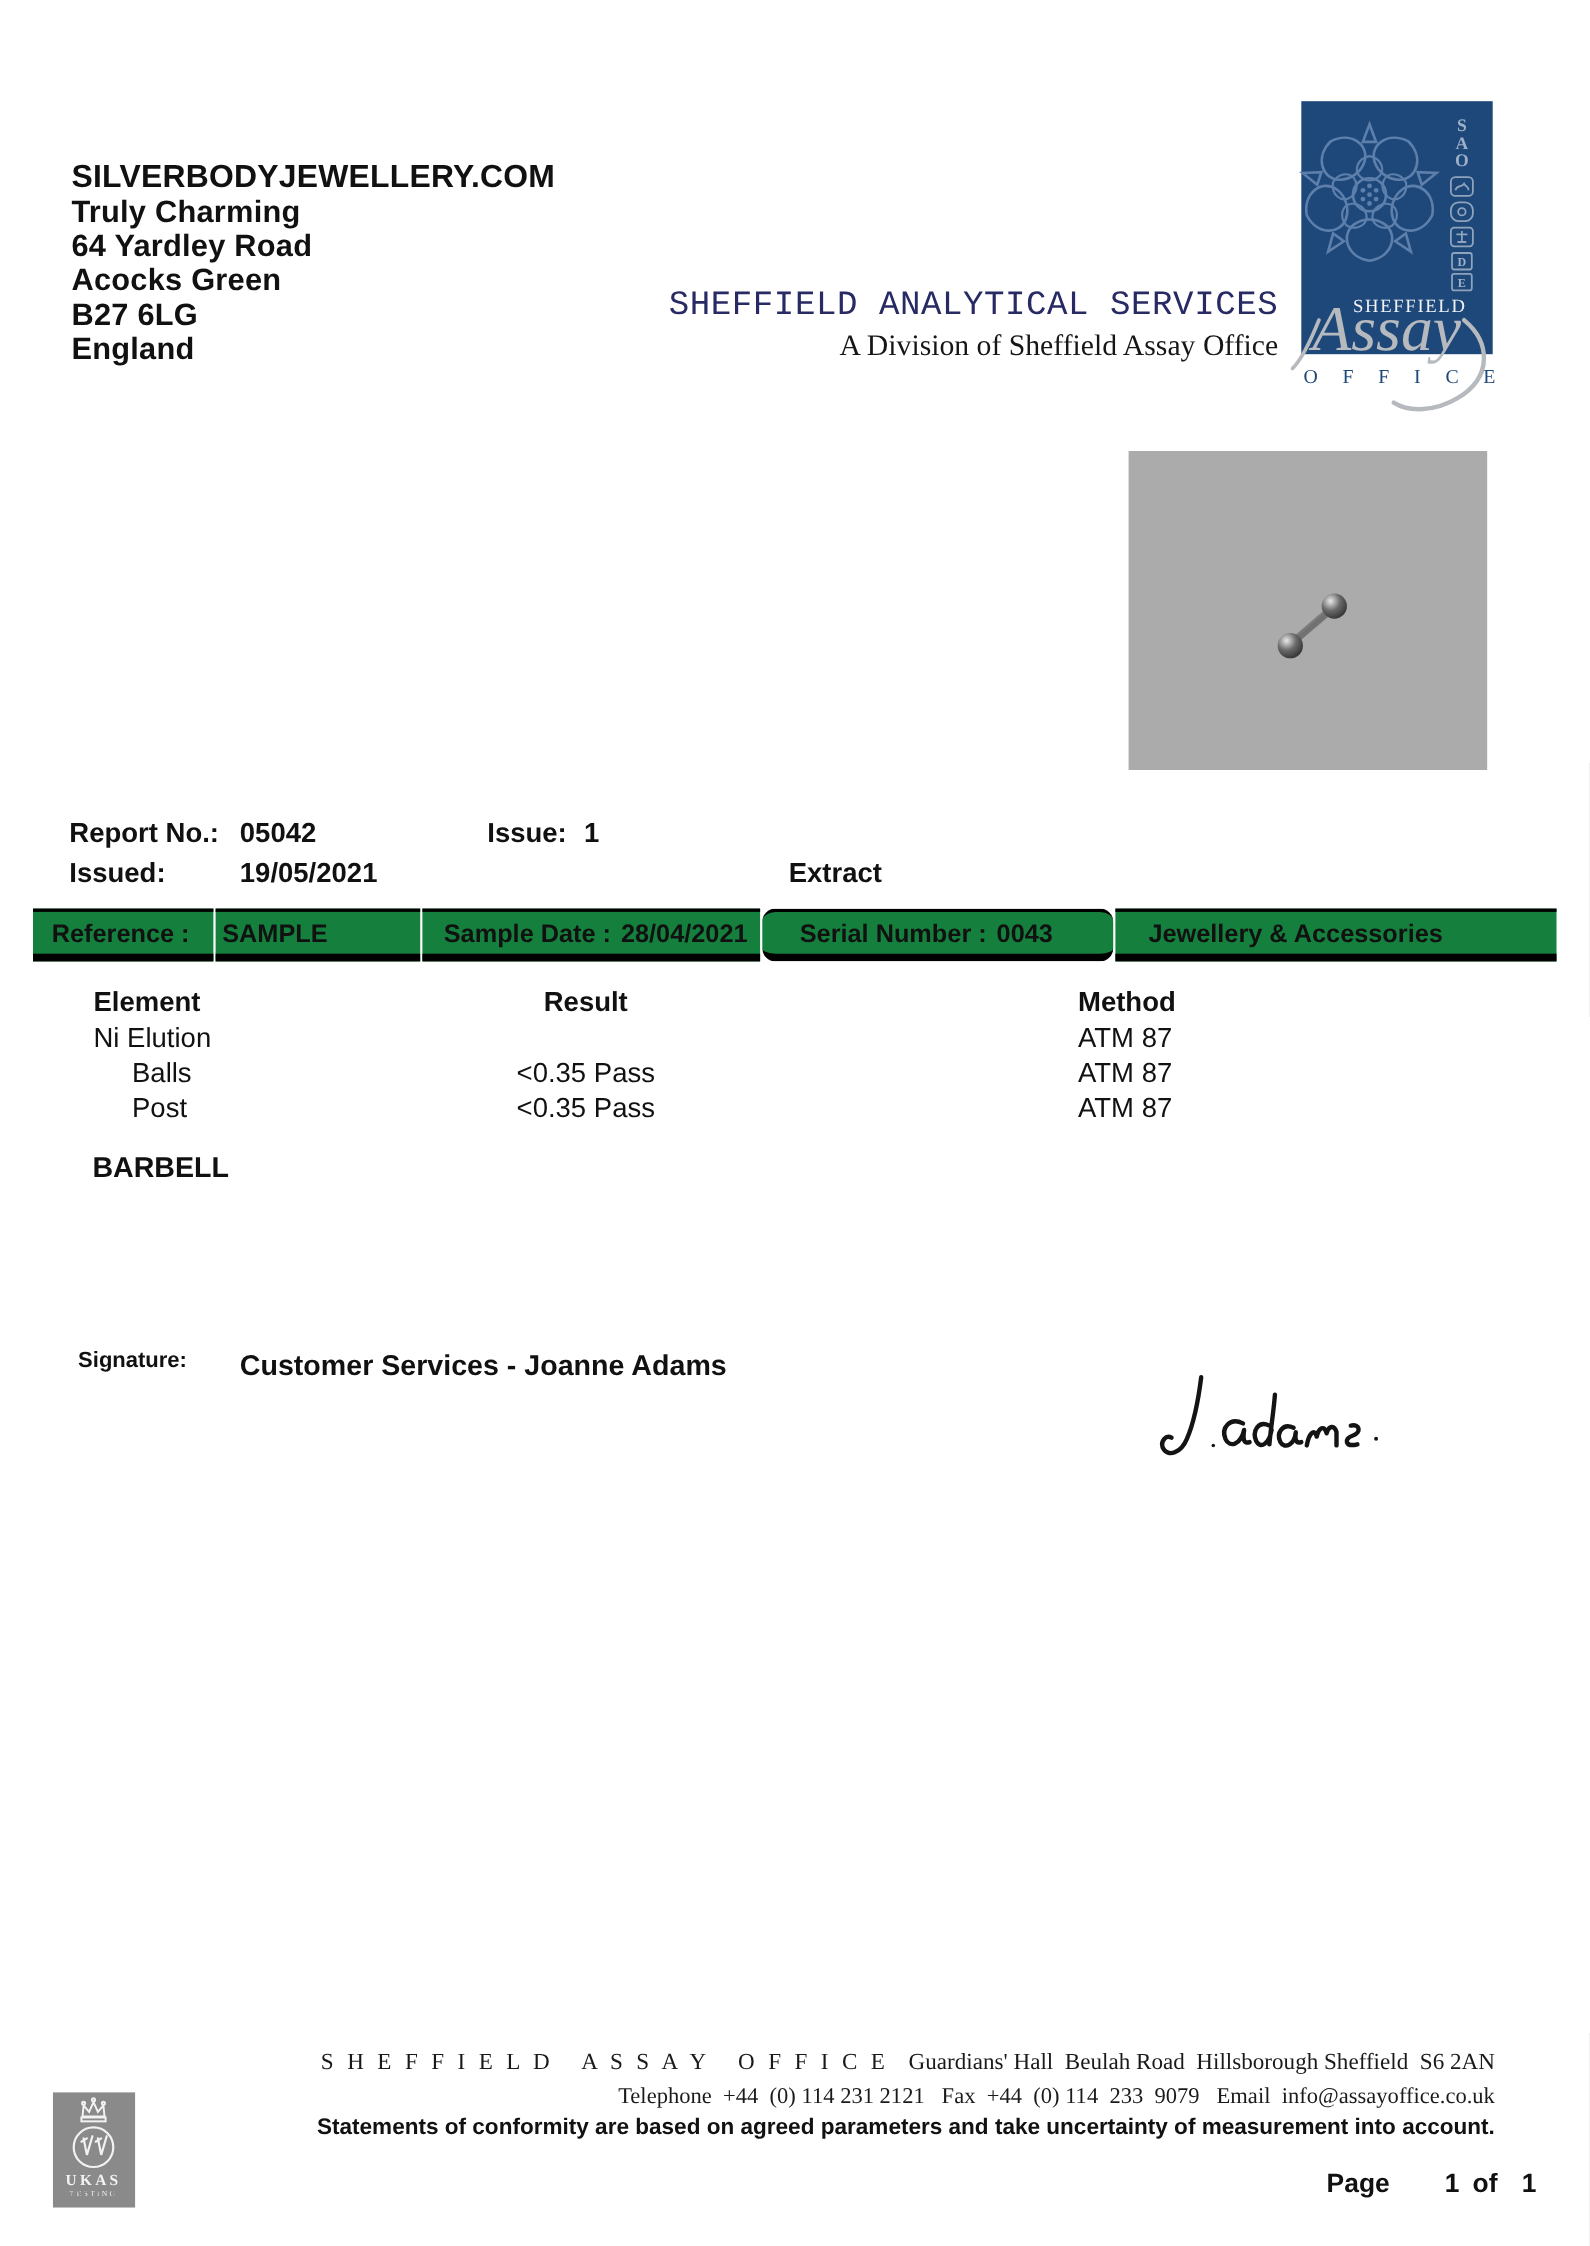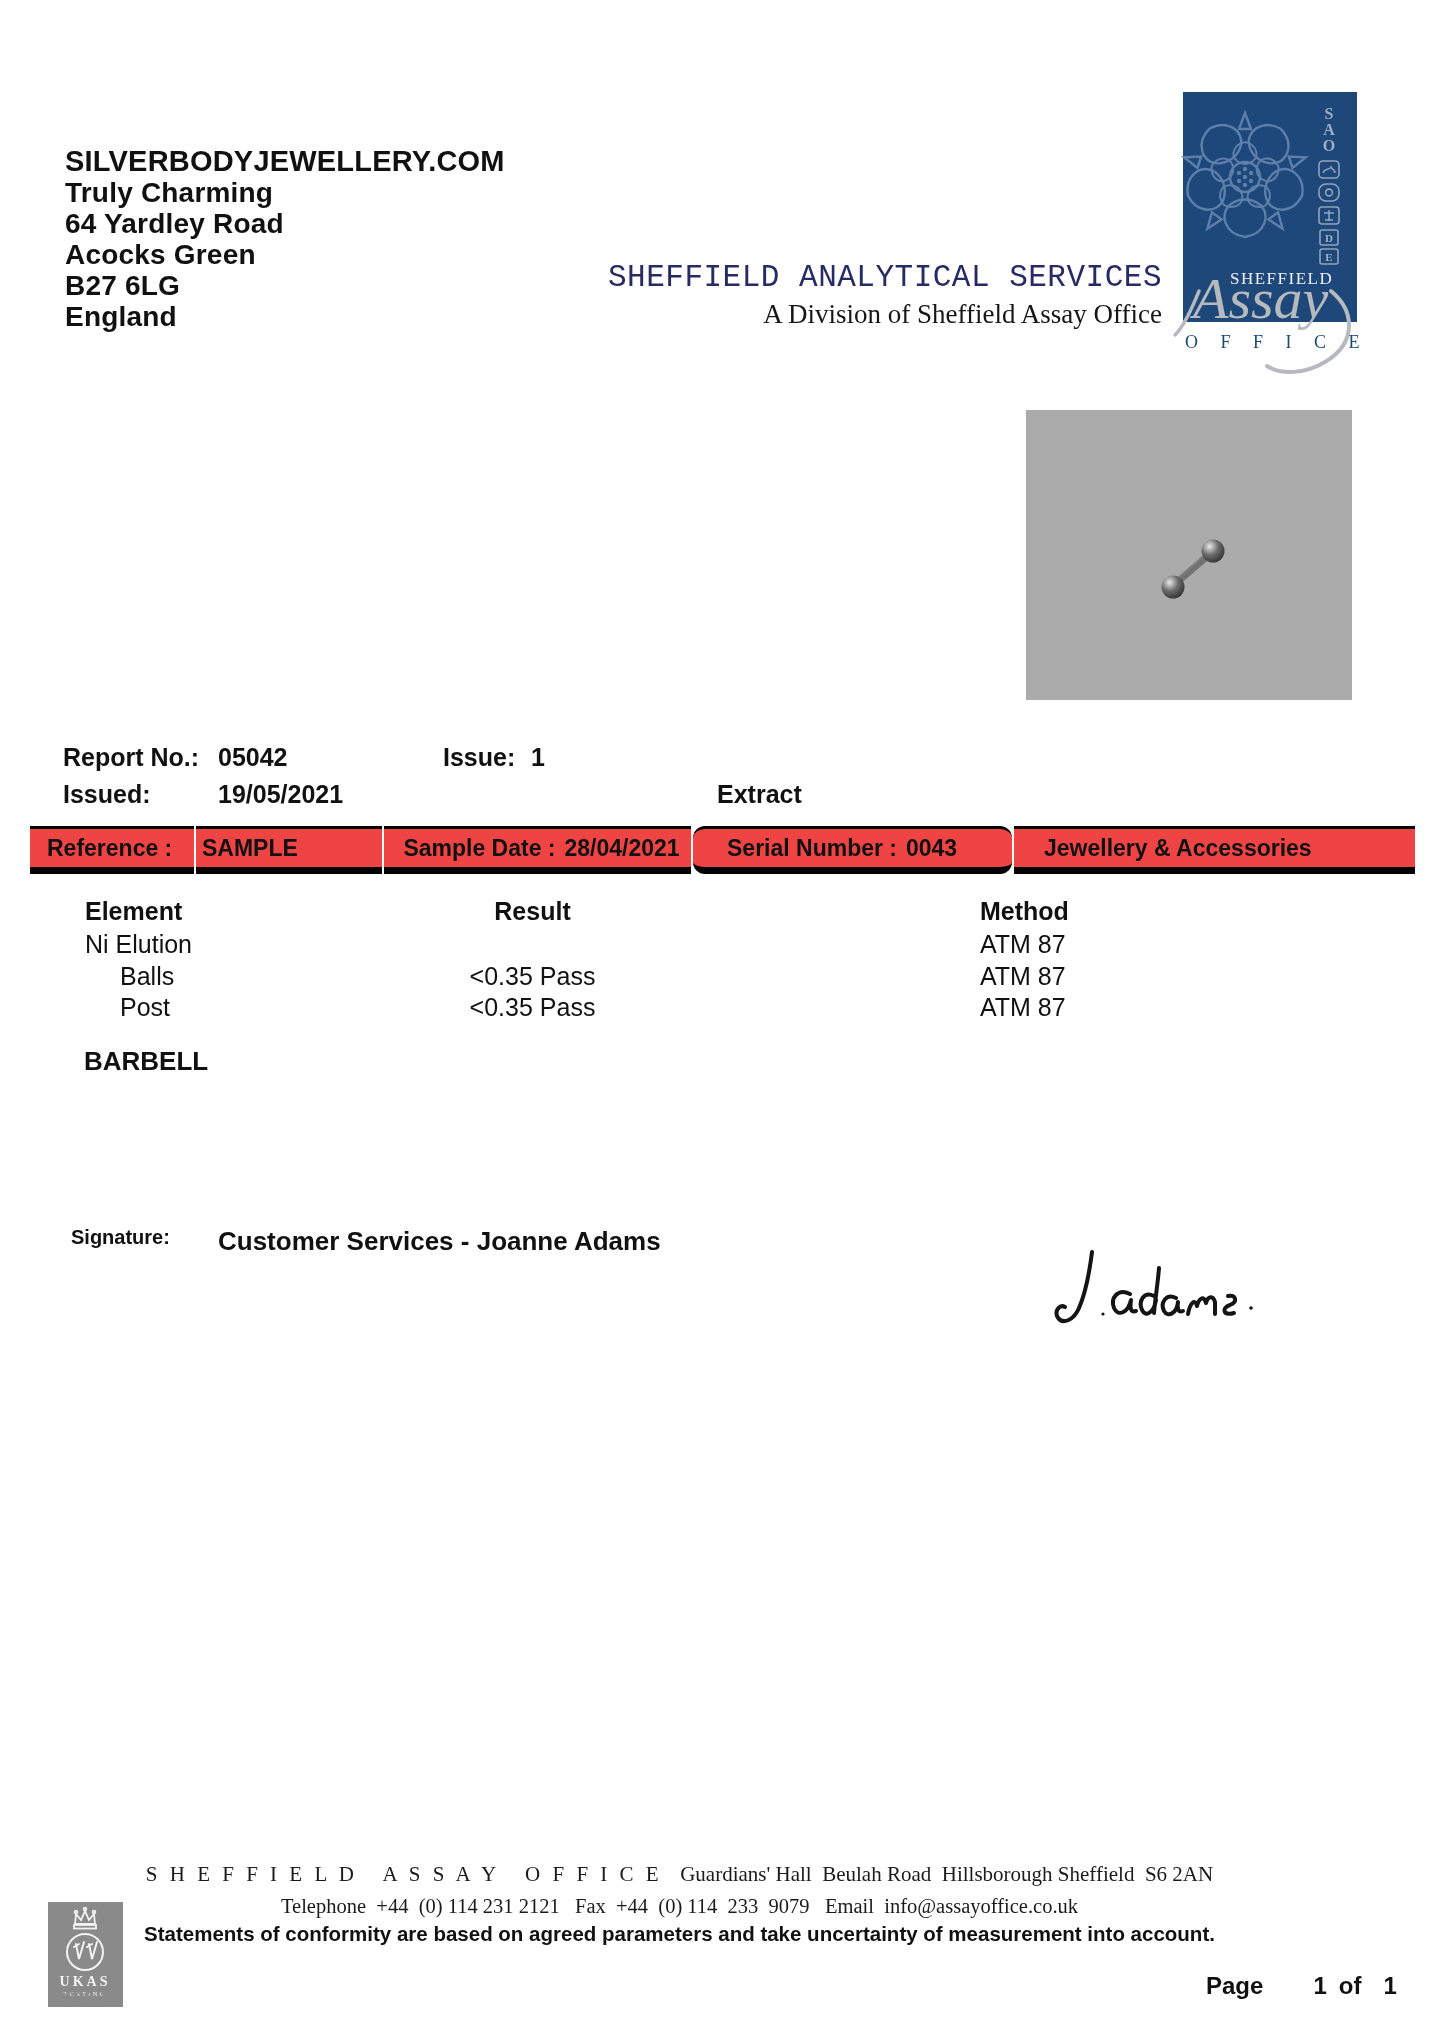--- a/index.html
+++ b/index.html
@@ -16,35 +16,35 @@
   
   .labhead{right:283px;top:260px;text-align:right;}
   .labtitle{font-family:Liberation Mono, monospace;font-size:31px;color:#272a63;letter-spacing:.5px;}
   .labsub{font-family:"Liberation Serif",serif;font-size:27px;color:#161616;margin-top:4px;}
 
   
   .ri{font-size:25px;font-weight:bold;}
 
   
   .refbar{left:30px;top:826px;width:1385px;display:flex;gap:2px;}
-  .refcell{background:#ef4444;border-top:3px solid #000;border-bottom:7px solid #000;
+  .refcell{background:#15803d;border-top:3px solid #000;border-bottom:7px solid #000;
            height:38px;line-height:38px;font-size:23px;font-weight:bold;box-sizing:content-box;}
   .refcell .val{margin-left:9px;}
 
   
   .trow{position:absolute;left:30px;width:1385px;height:30px;font-size:25px;}
   .c-el{position:absolute;left:55px;}
   .c-el.ind{left:90px;}
   .c-res{position:absolute;left:330px;width:345px;text-align:center;}
   .c-met{position:absolute;left:950px;}
   .hdr{font-weight:bold;}
 
   .notes{left:62px;top:1093px;font-size:25px;font-weight:bold;line-height:27.5px;}
 
-  .footer-line{left:0;width:1359px;text-align:center;font-family:"Liberation Serif",serif;color:#1a1a1a;}
+  .footer-line{left:0;width:1359px;text-align:right;font-family:"Liberation Serif",serif;color:#1a1a1a;}
   .f1{top:1862px;font-size:21px;}
   .f1 .officename{letter-spacing:3.5px;margin-right:18px;}
   .f2{top:1895px;font-size:20.5px;}
   .f3{top:1922px;font-family:"Liberation Sans",sans-serif;font-weight:bold;font-size:20.5px;color:#111;}
 
   .pageno{left:1162px;top:1972px;font-size:24px;font-weight:bold;margin-left:44px;}
   .pageno span{display:inline-block;}
 
   .ukas-num{left:48px;top:1988px;width:75px;text-align:center;font-size:17px;color:#8b8b8b;letter-spacing:1px;}
 </style>

